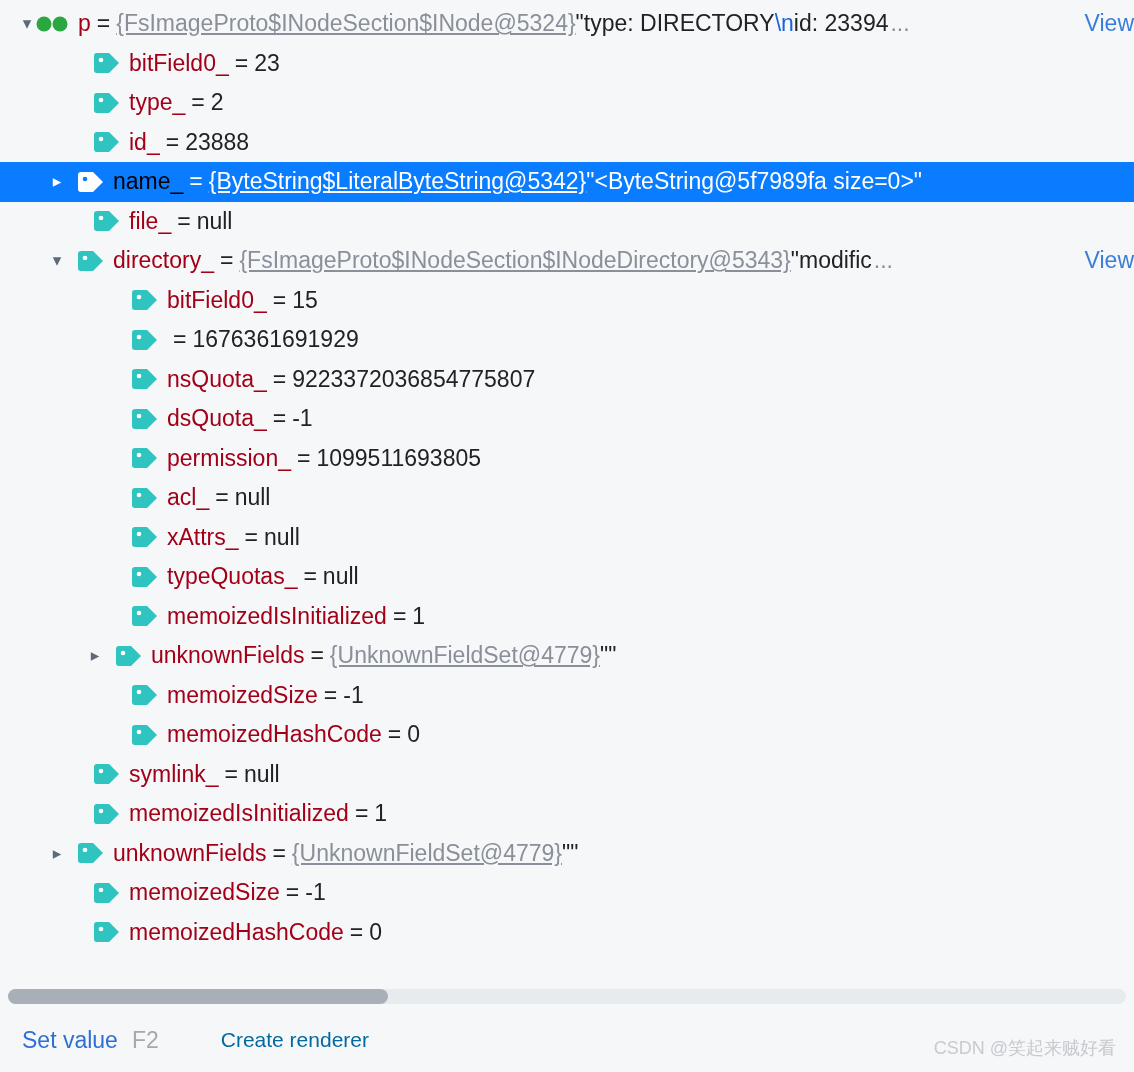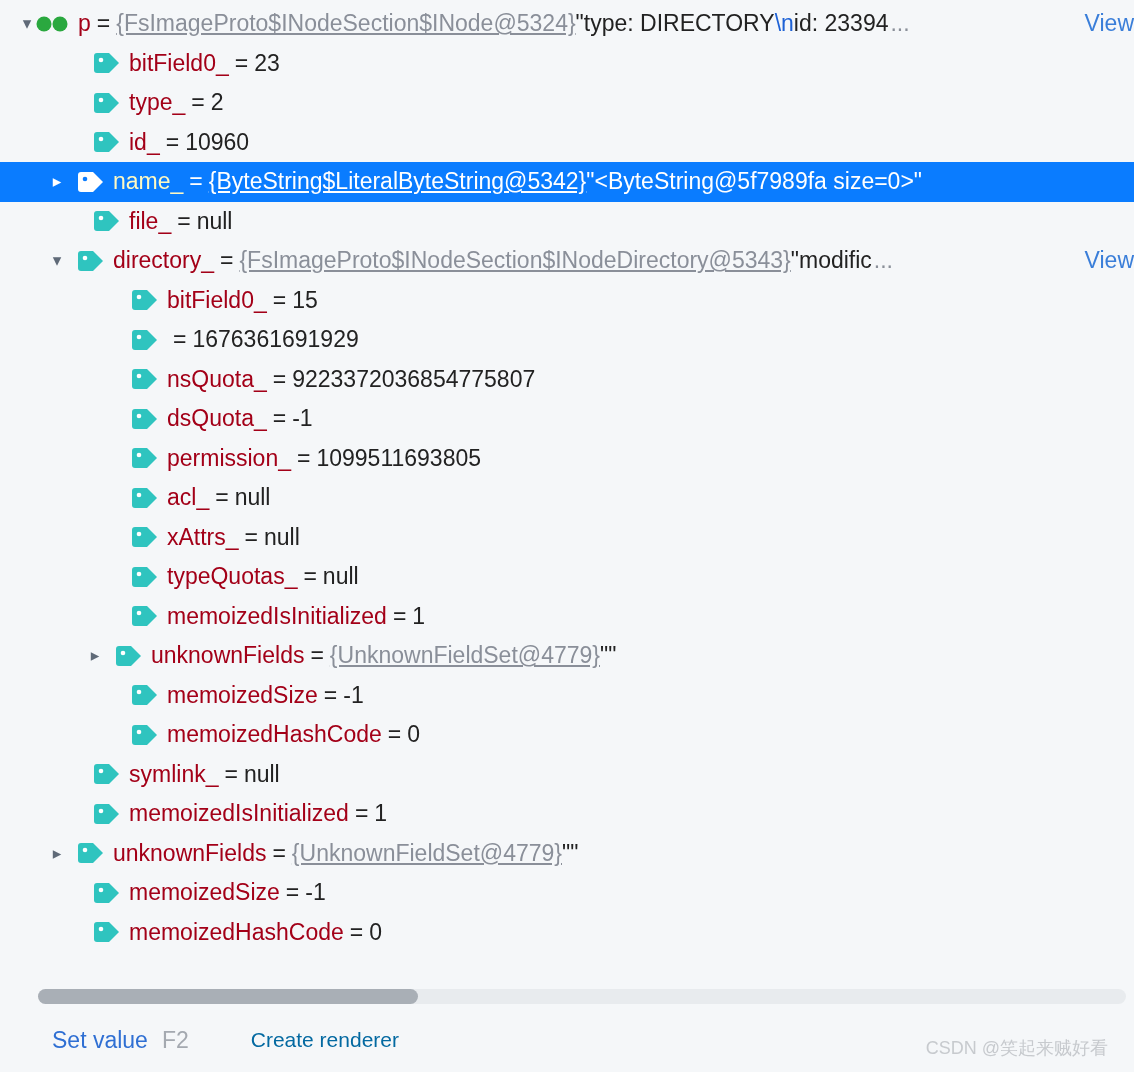--- a/index.html
+++ b/index.html
@@ -1,45 +1,45 @@
 <!DOCTYPE html>
 <html><head>
 <meta charset="utf-8">
 <style>
   html,body{margin:0;padding:0;width:1134px;height:1072px;background:#f5f7f9;font-family:-apple-system,BlinkMacSystemFont,"Segoe UI",Arial,sans-serif;font-size:23px;color:#222;overflow:hidden;}
   .tree{padding-top:4px;}
   .row{display:flex;align-items:center;height:39.5px;white-space:nowrap;overflow:hidden;}
   .row.selected{background:#0a7cff;color:#fff;}
-  .row.selected .name{color:#fef9c3;}
+  .row.selected .name{color:#000000;}
   .row.selected .eq,.row.selected .obj-type,.row.selected .str,.row.selected .num,.row.selected .nl,.row.selected .ell,.row.selected .view{color:#fff;}
   .indent{display:inline-block;}
   .arrow{width:18px;display:inline-flex;justify-content:center;color:#5f6a78;font-size:17px;}
   .row.selected .arrow{color:#fff;}
   .arrow-sp{width:18px;display:inline-block;}
   .glasses{display:inline-flex;align-items:center;margin-right:10px;}
   .glasses svg{display:block;}
   .tag{display:inline-flex;align-items:center;margin-right:9px;}
   .tag svg{display:block;}
   .name{color:#a30018;font-weight:400;}
   .eq{color:#222;margin:0 6px;}
   .obj-type{color:#8a8f99;text-decoration:underline;}
   .str{color:#222;}
   .num{color:#222;}
   .nl{color:#1e62d6;}
   .ell{color:#8a8f99;margin:0 6px 0 2px;}
   .view{color:#3a7ed9;margin-left:auto;}
   .spacer{flex:1;}
-  .bottom{position:absolute;bottom:0;left:0;right:0;margin-left:30px;}
+  .bottom{position:absolute;bottom:0;left:0;right:0;}
   .scroll{height:15px;background:#e8ebee;margin:0 8px 14px 8px;border-radius:8px;position:relative;}
   .thumb{position:absolute;left:0;top:0;bottom:0;width:380px;background:#a9afb6;border-radius:8px;}
   .footer{display:flex;align-items:center;height:44px;padding:0 22px 10px;}
   .f-link{color:#2f6fd3;font-size:23px;}
   .f-sc{color:#a4a9b0;margin-left:14px;}
   .f-link2{color:#0369a1;font-size:21px;margin-left:62px;}
-  .wm{position:absolute;right:26px;bottom:12px;color:#c7cace;font-size:18px;}
+  .wm{position:absolute;right:18px;bottom:12px;color:#c7cace;font-size:18px;}
 </style>
 </head>
 <body>
 
 <svg width="0" height="0" style="position:absolute">
   <defs>
     <g id="tag-teal">
       <path d="M3 3 h12 l10 10 -10 10 h-12 a3 3 0 0 1 -3 -3 v-14 a3 3 0 0 1 3 -3 z" fill="#2fc4bf"></path>
       <circle cx="7" cy="10" r="2.3" fill="#fff"></circle>
     </g>
@@ -101,21 +101,21 @@
   <div class="row">
     <span class="indent" style="width:76px"></span>
       <span class="arrow-sp"></span>
     <span class="tag">
         <svg width="26" height="26">
           <use href="#tag-teal"></use>
         </svg>
       </span>
     <span class="name">id_</span>
       <span class="eq"> = </span>
-      <span class="num">10960</span>
+      <span class="num">23888</span>
   </div>
 
   <div class="row selected">
     <span class="indent" style="width:48px"></span>
     <span class="arrow">▸</span>
     <span class="indent" style="width:12px"></span>
     <span class="tag">
         <svg width="26" height="26">
           <use href="#tag-white"></use>
         </svg>

